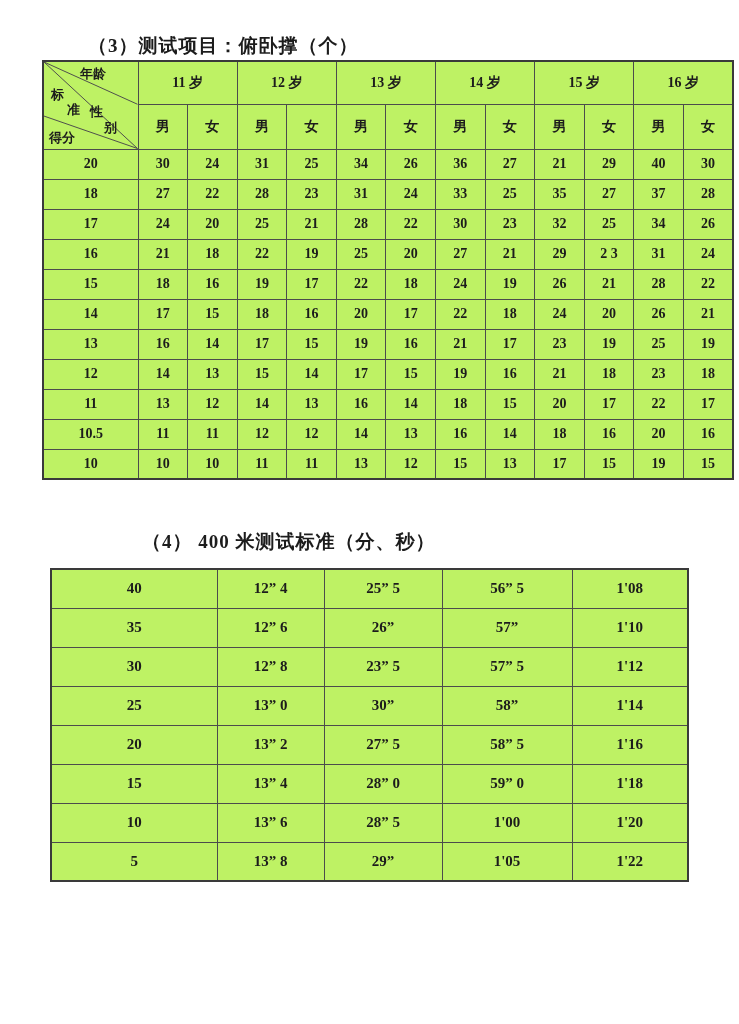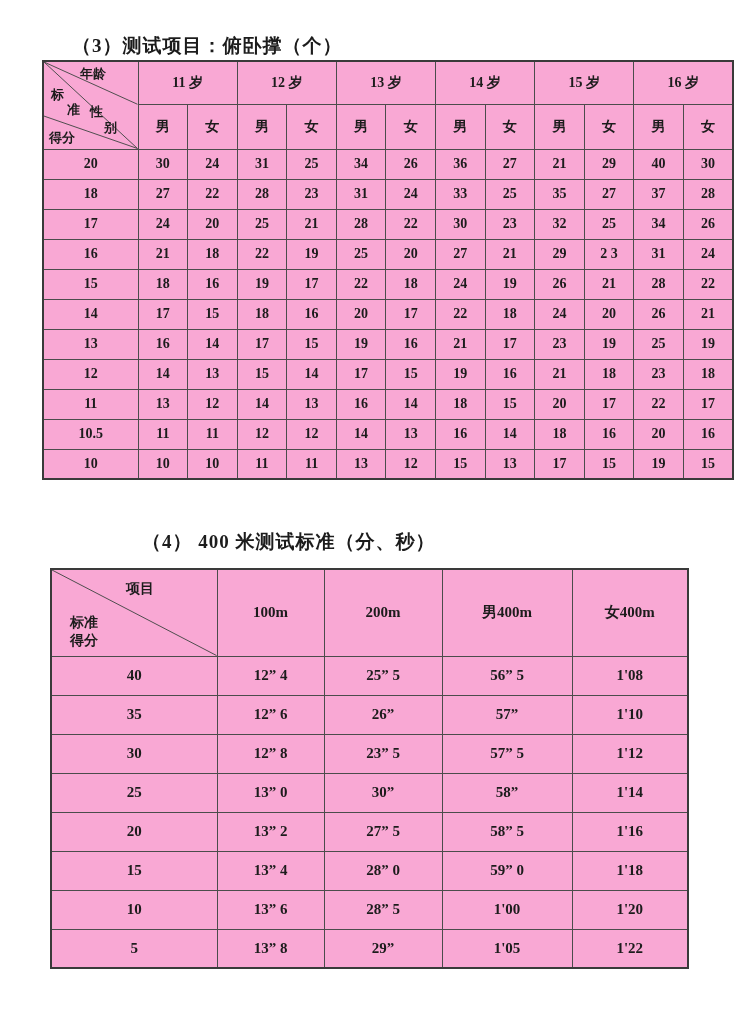--- a/index.html
+++ b/index.html
@@ -6,24 +6,24 @@
   .page{
     position:relative;width:739px;height:1024px;background:#ffffff;
     margin:0 auto;overflow:hidden;
     font-family:"Liberation Serif","DejaVu Serif",serif;
     color:#1c1c1c;
   }
   .doc-title{
     position:absolute;
     font-weight:bold;font-size:19px;letter-spacing:1px;white-space:nowrap;
   }
-  #title1{top:33px;left:72px;}
+  #title1{top:33px;left:88px;}
   #title2{top:529px;left:142px;}
 
-  table{border-collapse:collapse;table-layout:fixed;position:absolute;background:#f9a8d4;}
+  table{border-collapse:collapse;table-layout:fixed;position:absolute;background:#bef264;}
   td,th{
     border:1px solid #4c4c4c;text-align:center;vertical-align:middle;
     padding:0;font-weight:bold;overflow:hidden;
   }
   #table1{top:60px;left:42px;width:692px;border:2px solid #3a3a3a;}
   #table1 td,#table1 th{font-size:14px;}
   #table1 tr.h1{height:43px;}
   #table1 tr.h2{height:45px;}
   #table1 tr.data{height:30px;}
 
@@ -269,34 +269,20 @@
 
   <table id="table2">
     <colgroup>
       <col style="width:166px">
         <col style="width:107px">
         <col style="width:118px">
       <col style="width:130px">
         <col style="width:116px">
     </colgroup>
     <tbody>
-      <tr class="hdr" id="t2-header-row">
-        <th class="corner">
-          <svg viewBox="0 0 166 87" preserveAspectRatio="none">
-            <line x1="0" y1="0" x2="166" y2="87" stroke="#4c4c4c" stroke-width="1"></line>
-          </svg>
-          <span class="lbl c2-proj">项目</span>
-          <span class="lbl c2-std">标准</span>
-          <span class="lbl c2-score">得分</span>
-        </th>
-      <th>100m</th>
-          <th>200m</th>
-          <th>男400m</th>
-          <th>女400m</th>
-        </tr>
     <tr class="data">
           <td>40</td>
           <td>12” 4</td>
           <td>25” 5</td>
           <td>56” 5</td>
           <td>1'08</td>
         </tr>
         <tr class="data">
           <td>35</td>
           <td>12” 6</td>

